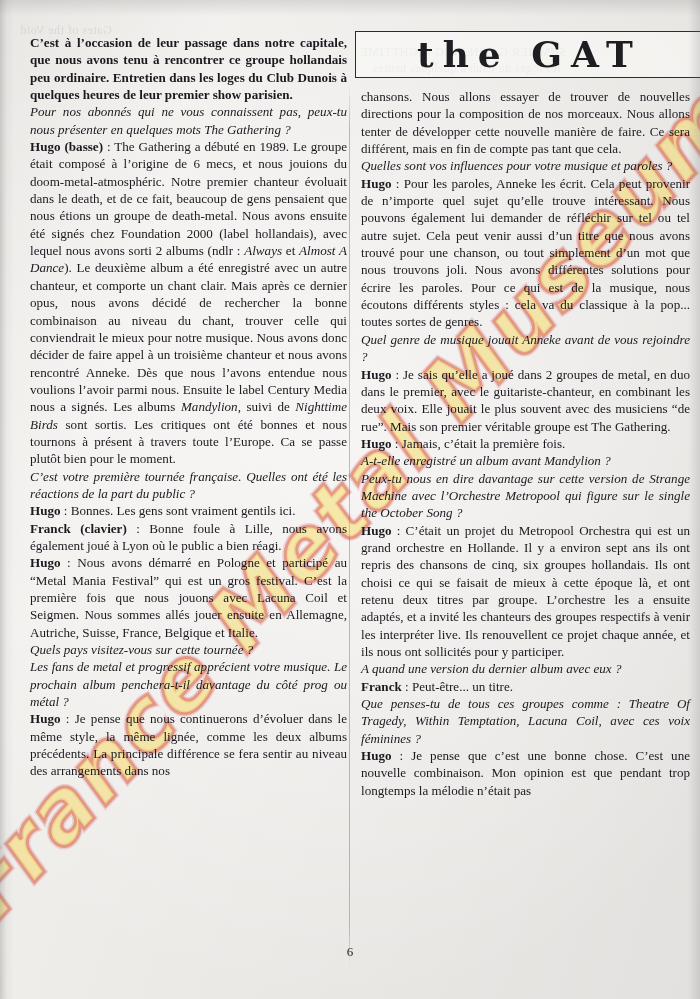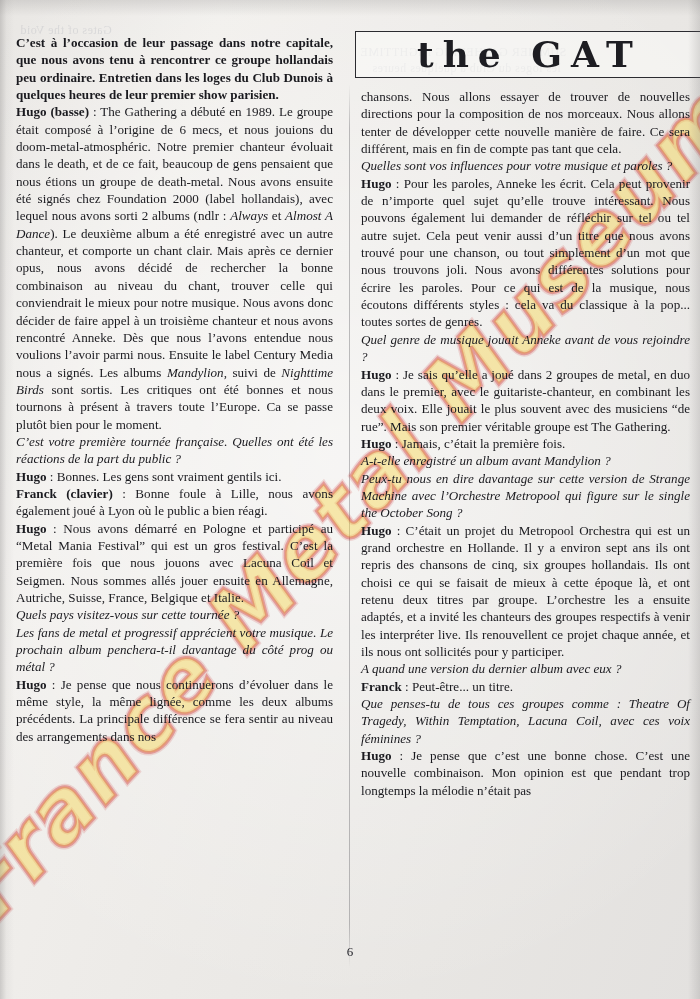--- a/index.html
+++ b/index.html
@@ -75,21 +75,21 @@
   .column {
     position: absolute;
     top: 34px;
     width: 317px;
     font-size: 13.1px;
     line-height: 17.35px;
     text-align: justify;
     text-justify: inter-word;
     hyphens: manual;
   }
-  #col-left  { left: 16px; }
+  #col-left  { left: 30px; }
   #col-right { left: 361px; top: 88px; width: 329px; }
 
   .p {
     margin: 0;
     text-indent: 0;
   }
   .q {          
     font-style: italic;
   }
   .spk {        
@@ -185,20 +185,21 @@
 
   <div id="col-divider"></div>
 
   <div id="watermark-shadow">France Metal Museum</div>
   <div id="watermark">France Metal Museum</div>
 
   <div class="column" id="col-left">
 
     <p class="p"><b><span>C’est à l’occasion de leur passage dans notre capitale, que nous avons tenu à rencontrer ce groupe hollandais peu ordinaire. Entretien dans les loges du Club Dunois à quelques heures de leur premier show parisien.</span></b></p>
 
+    <p class="p q">Pour nos abonnés qui ne vous connaissent pas, peux-tu nous présenter en quelques mots The Gathering ?</p>
 
     <p class="p"><span class="spk">Hugo (basse)</span><span> : The Gathering a débuté en 1989. Le groupe était composé à l’origine de 6 mecs, et nous jouions du doom-metal-atmosphéric. Notre premier chanteur évoluait dans le death, et de ce fait, beaucoup de gens pensaient que nous étions un groupe de death-metal. Nous avons ensuite été signés chez Foundation 2000 (label hollandais), avec lequel nous avons sorti 2 albums (ndlr : </span><span class="ital">Always</span><span> et </span><span class="ital">Almost A Dance</span><span>). Le deuxième album a été enregistré avec un autre chanteur, et comporte un chant clair. Mais après ce dernier opus, nous avons décidé de rechercher la bonne combinaison au niveau du chant, trouver celle qui conviendrait le mieux pour notre musique. Nous avons donc décider de faire appel à un troisième chanteur et nous avons rencontré Anneke. Dès que nous l’avons entendue nous voulions l’avoir parmi nous. Ensuite le label Century Media nous a signés. Les albums </span><span class="ital">Mandylion</span><span>, suivi de </span><span class="ital">Nighttime Birds</span><span> sont sortis. Les critiques ont été bonnes et nous tournons à présent à travers toute l’Europe. Ca se passe plutôt bien pour le moment.</span></p>
 
     <p class="p q">C’est votre première tournée française. Quelles ont été les réactions de la part du public ?</p>
 
     <p class="p"><span class="spk">Hugo</span><span> : Bonnes. Les gens sont vraiment gentils ici.</span></p>
 
     <p class="p"><span class="spk">Franck (clavier)</span><span> : Bonne foule à Lille, nous avons également joué à Lyon où le public a bien réagi.</span></p>
 
     <p class="p"><span class="spk">Hugo</span><span> : Nous avons démarré en Pologne et participé au “Metal Mania Festival” qui est un gros festival. C’est la première fois que nous jouons avec Lacuna Coil et Seigmen. Nous sommes allés jouer ensuite en Allemagne, Autriche, Suisse, France, Belgique et Italie.</span></p>

